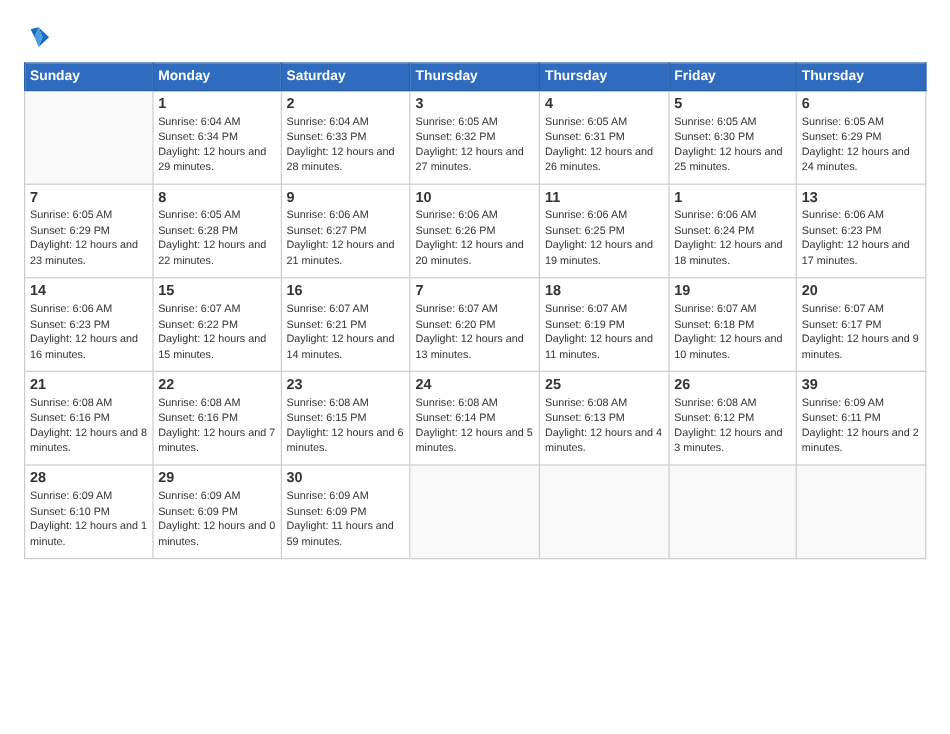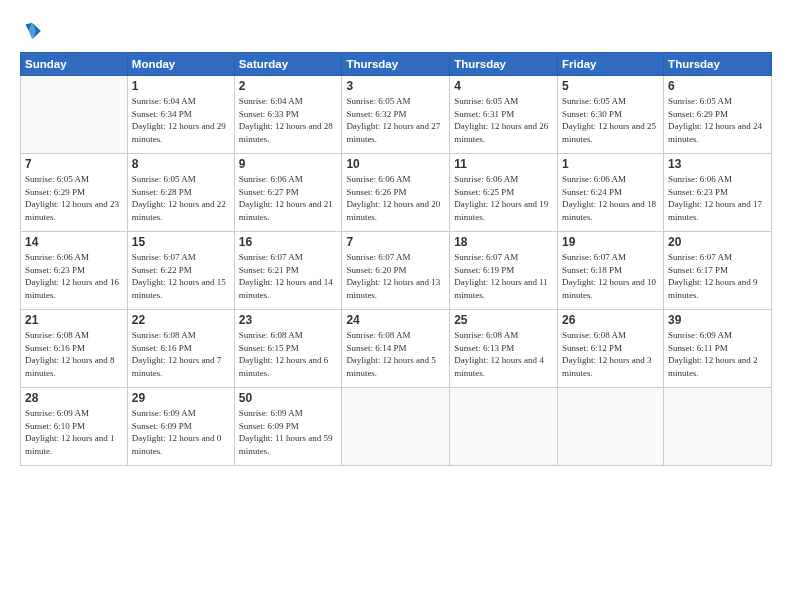--- a/index.html
+++ b/index.html
@@ -79,21 +79,20 @@
       font-size: 12px;
       font-weight: bold;
       color: #333;
       display: block;
       margin-bottom: 2px;
     }
     .day-info {
       font-size: 9px;
       color: #333;
       line-height: 1.4;
-      font-family: Liberation Serif, serif;
     }
     .empty-cell {
       background: #f9f9f9;
     }
   </style>
 </head>
 <body>
 
 <div class="page">
   <div class="header">
@@ -247,21 +246,21 @@
         <tr>
           <td>
             <span class="day-num">28</span>
             <div class="day-info">Sunrise: 6:09 AM<br>Sunset: 6:10 PM<br>Daylight: 12 hours and 1 minute.</div>
           </td>
           <td>
             <span class="day-num">29</span>
             <div class="day-info">Sunrise: 6:09 AM<br>Sunset: 6:09 PM<br>Daylight: 12 hours and 0 minutes.</div>
           </td>
           <td>
-            <span class="day-num">50</span>
+            <span class="day-num">30</span>
             <div class="day-info">Sunrise: 6:09 AM<br>Sunset: 6:09 PM<br>Daylight: 11 hours and 59 minutes.</div>
           </td>
           <td class="empty-cell"></td>
           <td class="empty-cell"></td>
           <td class="empty-cell"></td>
           <td class="empty-cell"></td>
         </tr>
       </tbody>
   </table>
 </div>

